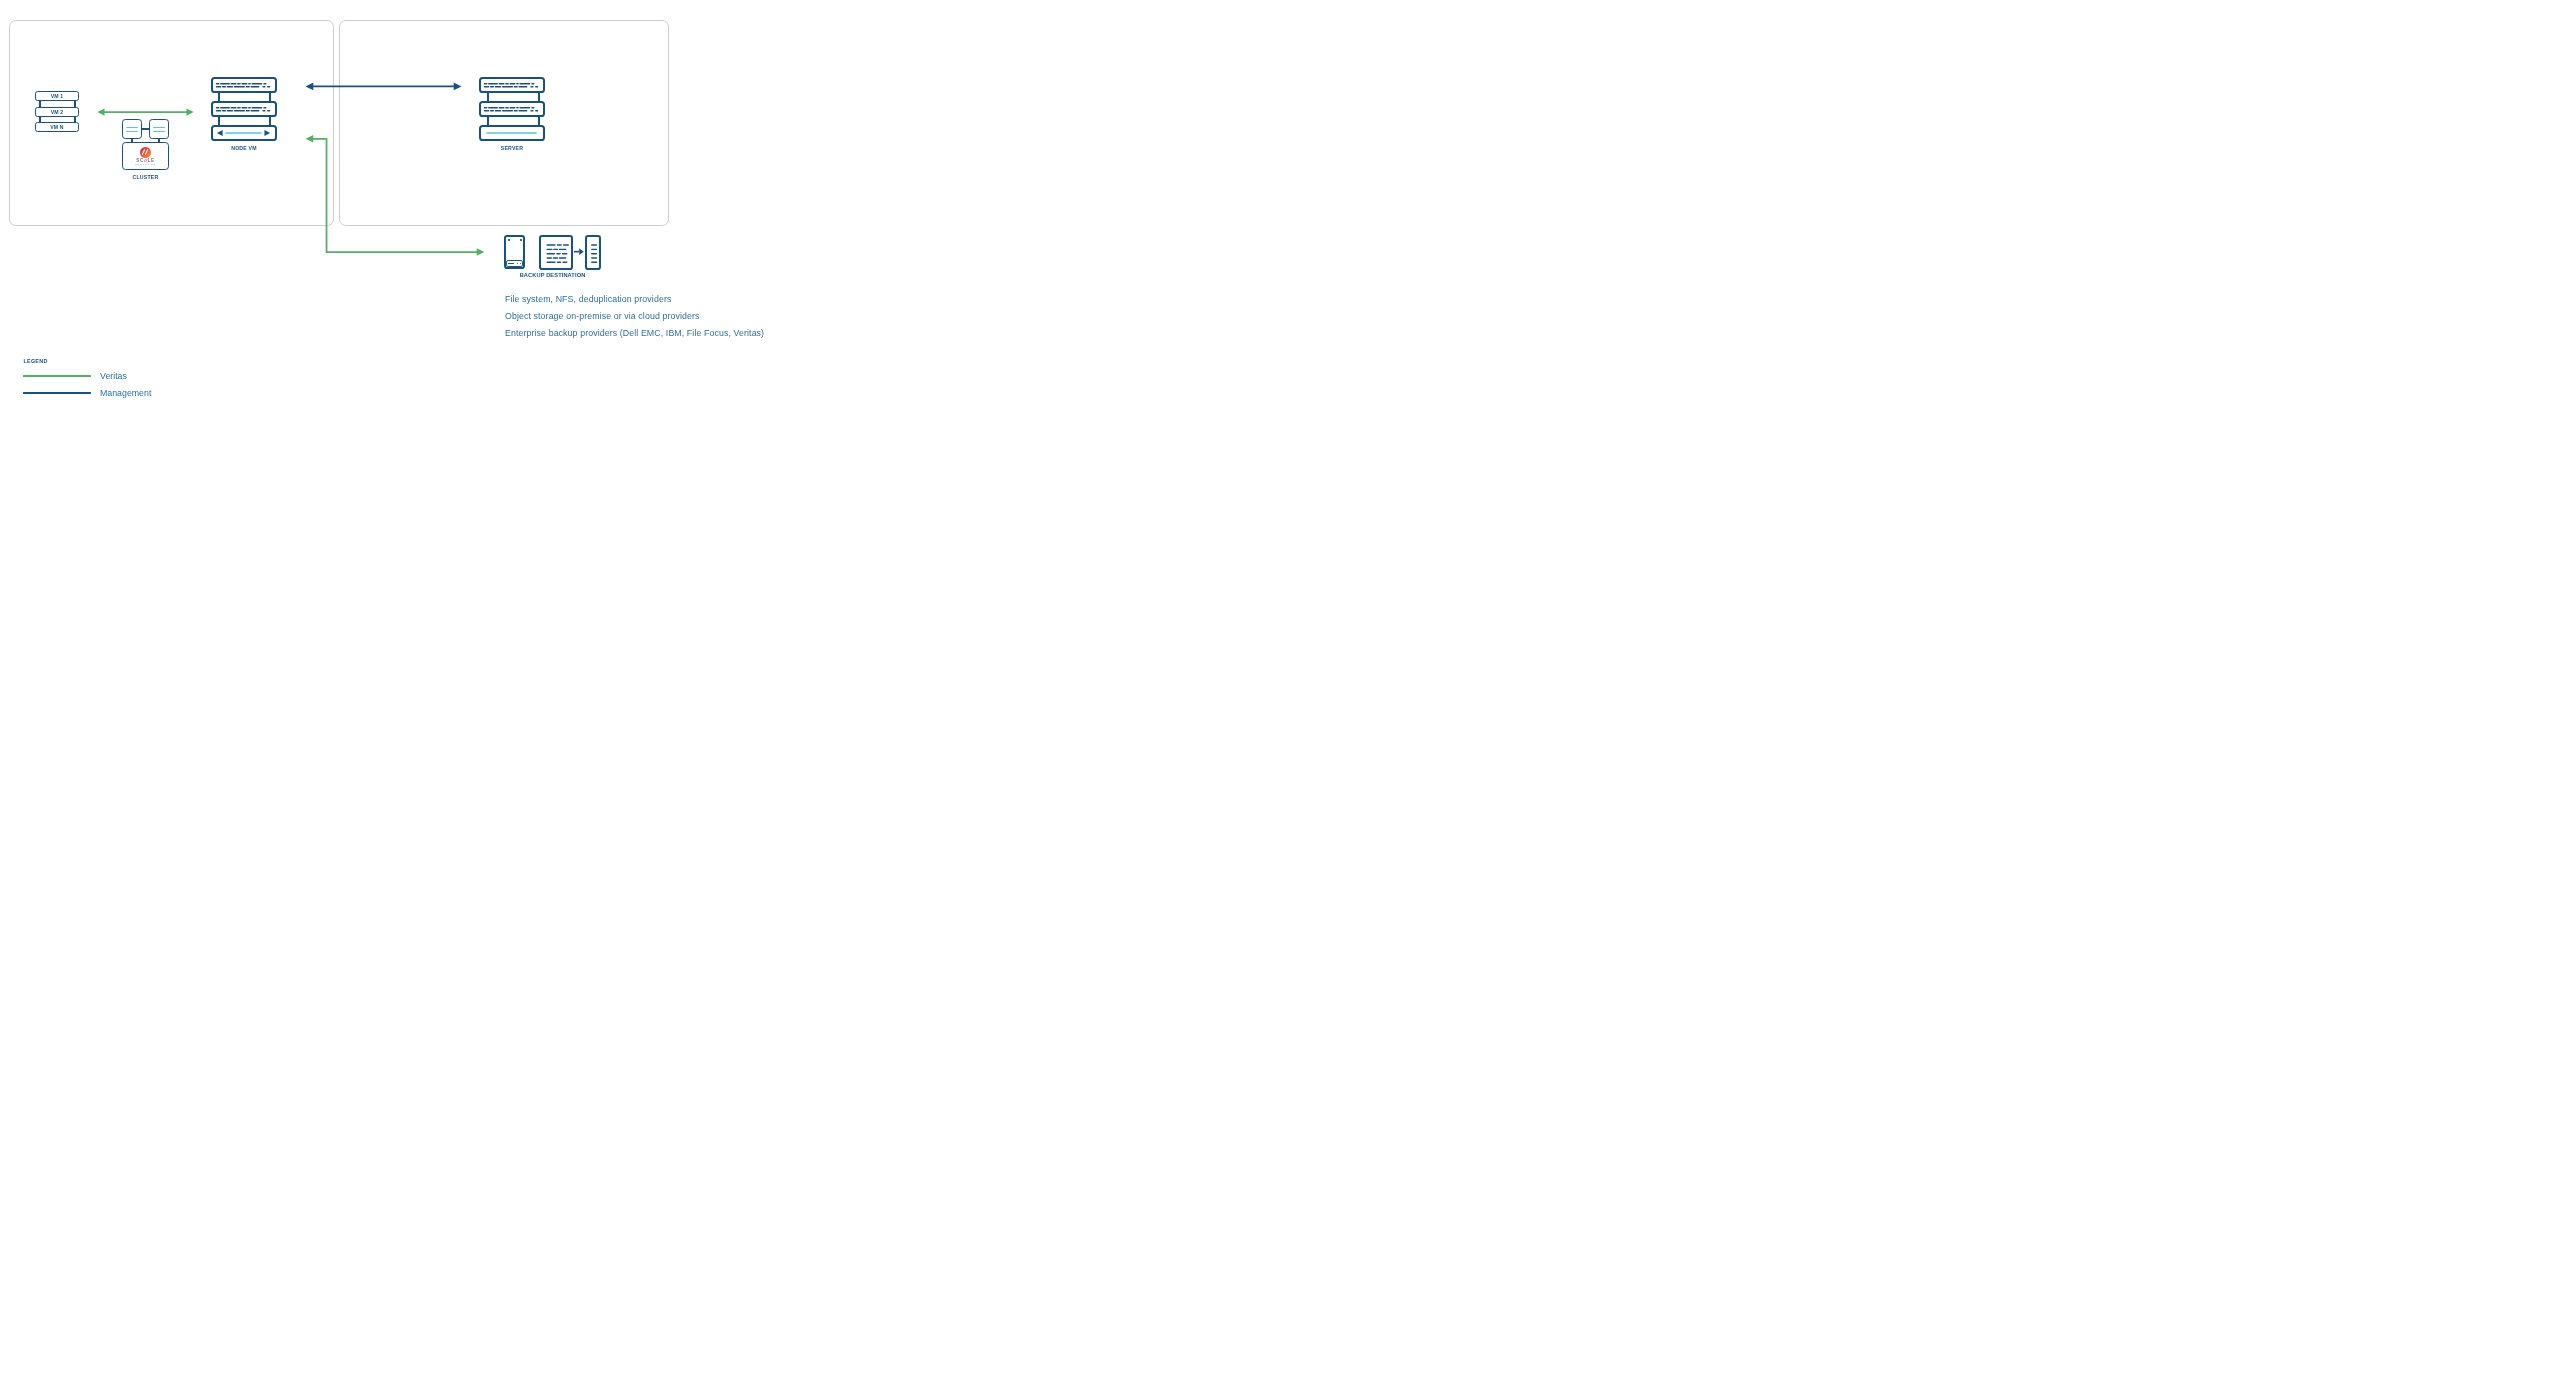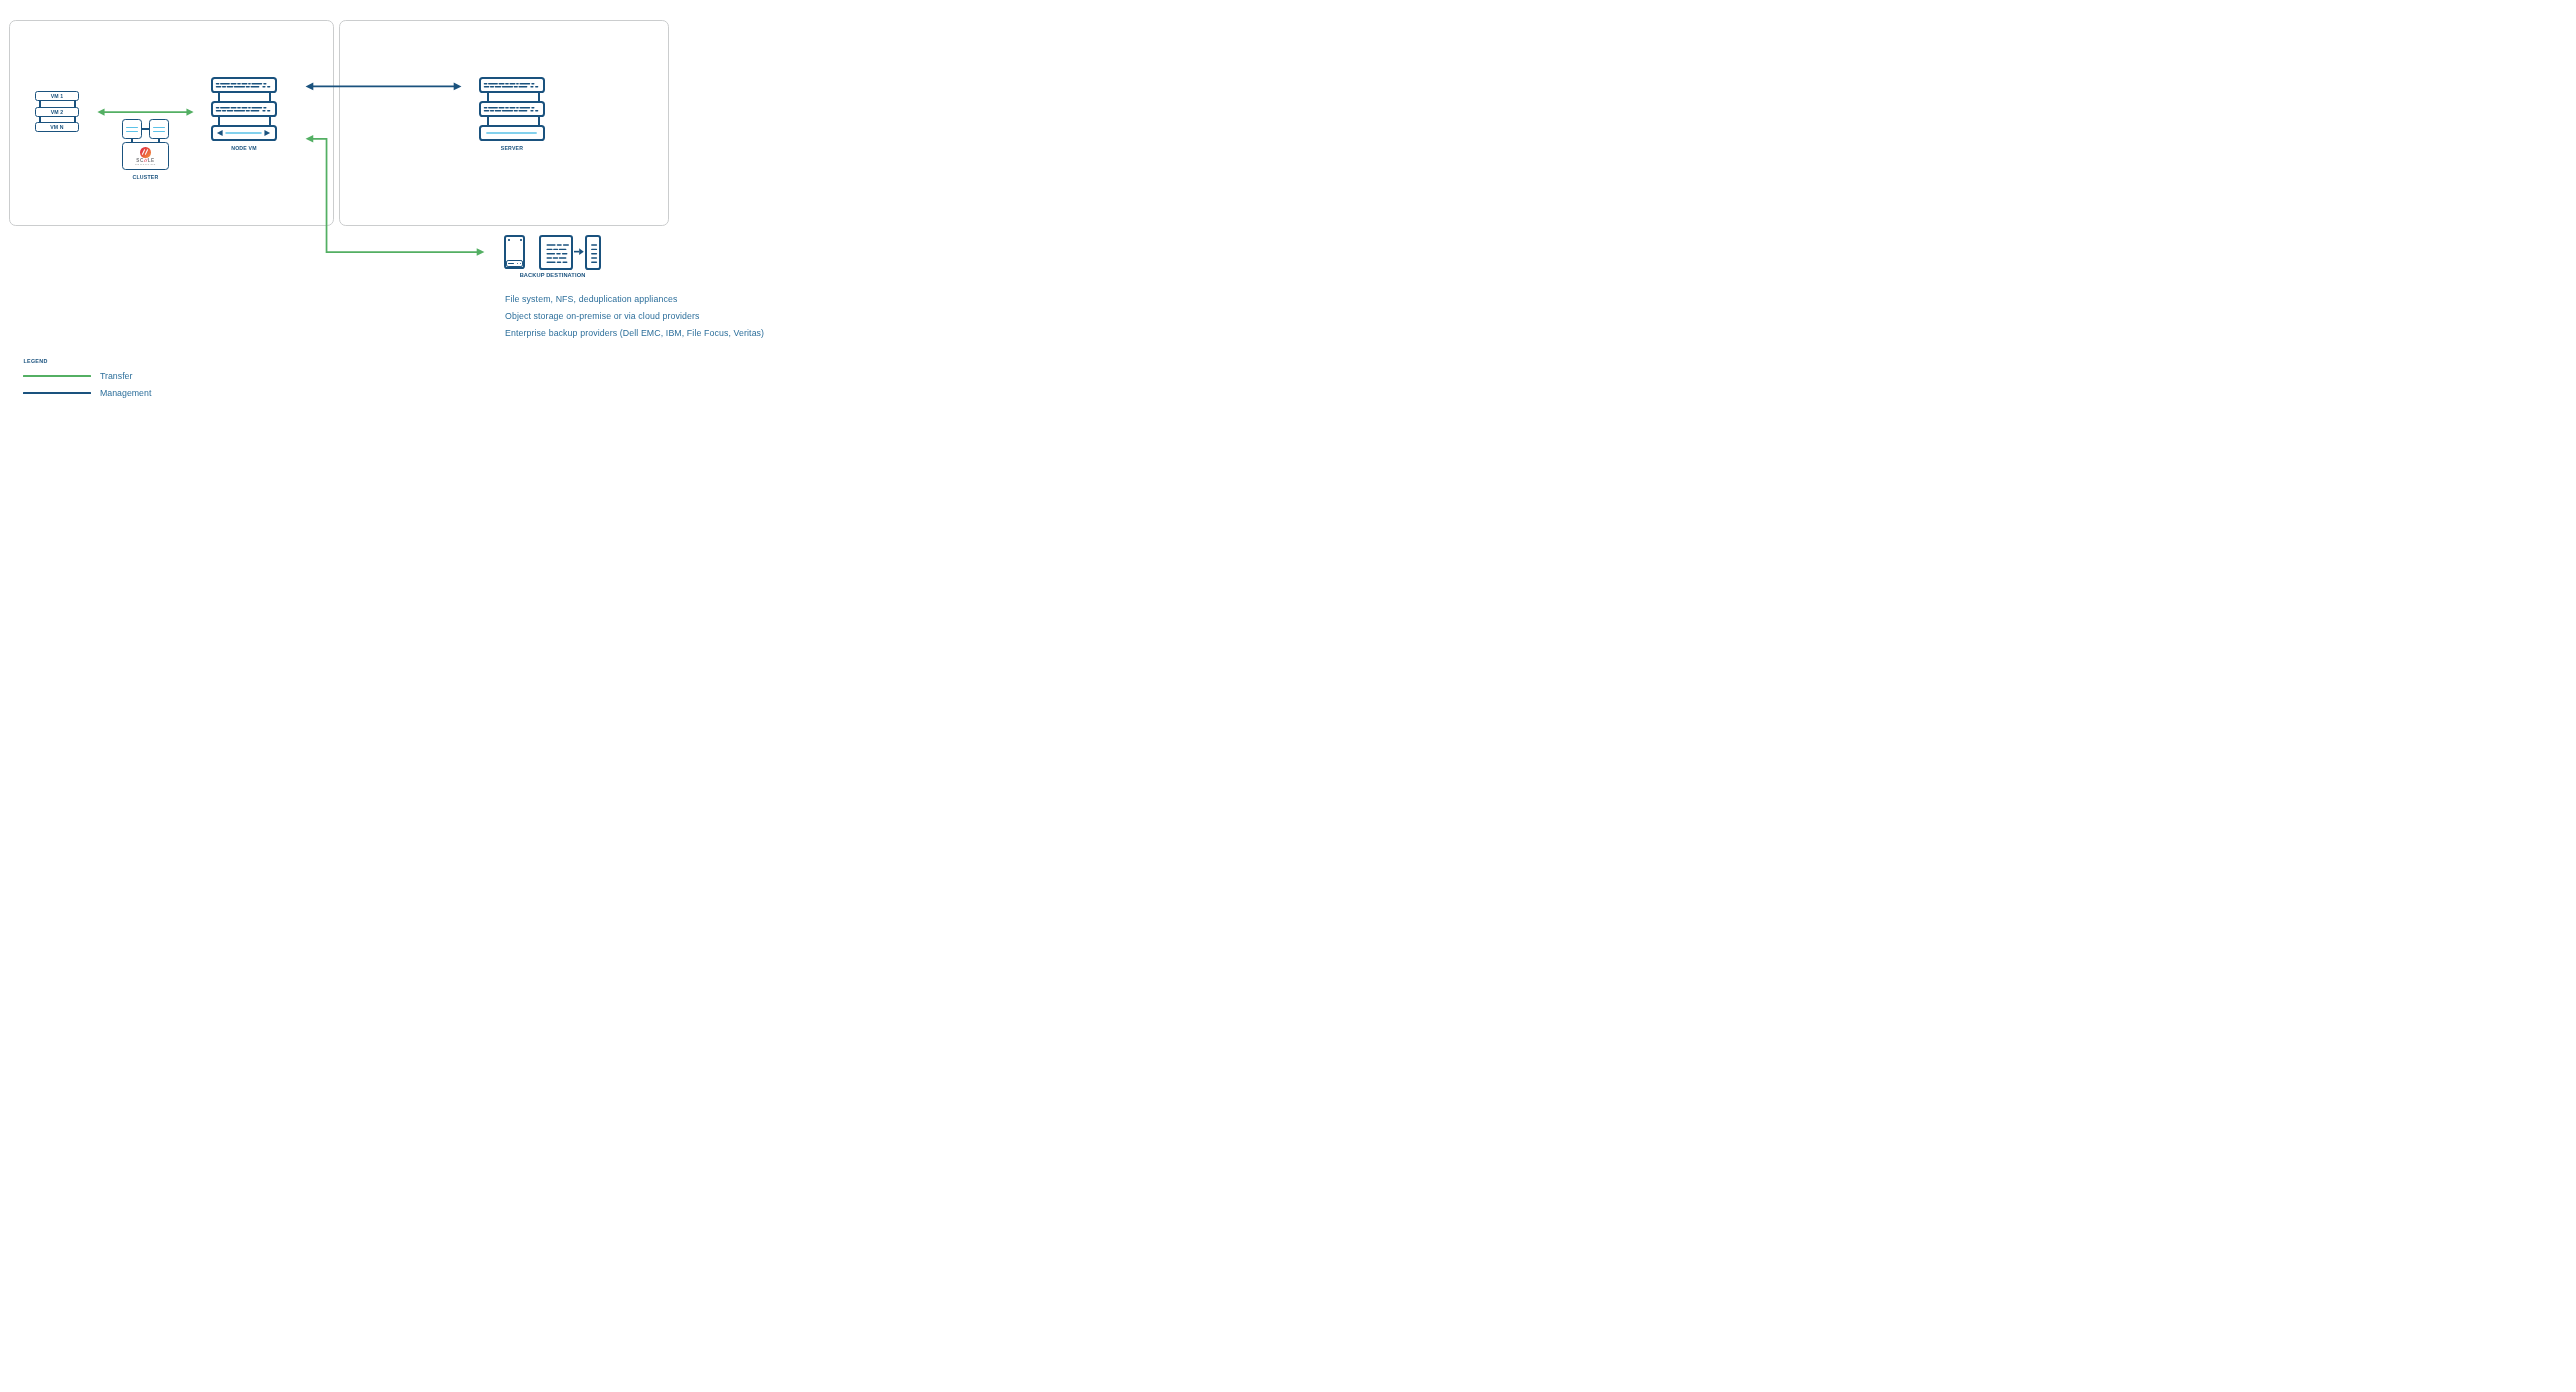--- a/index.html
+++ b/index.html
@@ -232,28 +232,28 @@
         <line x1="1.5" y1="12.4" x2="10.5" y2="12.4" stroke="#1A527E" stroke-width="2.8" stroke-linecap="round"></line>
         <line x1="1.5" y1="20.8" x2="10.5" y2="20.8" stroke="#1A527E" stroke-width="2.8" stroke-linecap="round"></line>
         <line x1="1.5" y1="29.2" x2="10.5" y2="29.2" stroke="#1A527E" stroke-width="2.8" stroke-linecap="round"></line>
         <line x1="1.5" y1="37.6" x2="10.5" y2="37.6" stroke="#1A527E" stroke-width="2.8" stroke-linecap="round"></line>
       </svg>
     </div>
 
     <div class="icon-label" style="left:501px; top:272px; width:103px; font-size:5.7px; letter-spacing:0.1px;">BACKUP DESTINATION</div>
   </div>
 
-  <div class="note-line" style="left:505px; top:294px;">File system, NFS, deduplication appliances</div>
+  <div class="note-line" style="left:505px; top:294px;">File system, NFS, deduplication providers</div>
   <div class="note-line" style="left:505px; top:311px;text-align:right;">Object storage on-premise or via cloud providers</div>
   <div class="note-line" style="left:505px; top:328px;">Enterprise backup providers (Dell EMC, IBM, File Focus, Veritas)</div>
 
   <div>
     <div class="legend-title" style="left:23.4px; top:358px;">LEGEND</div>
 
     <div class="legend-line" style="left:23px; top:375px; width:68px; height:1.5px; background:#53AF63;"></div>
-    <div class="legend-label" style="left:100px; top:371px;">Transfer</div>
+    <div class="legend-label" style="left:100px; top:371px;">Veritas</div>
 
     <div class="legend-line" style="left:23px; top:392px; width:68px; height:1.8px; background:#1A527E;"></div>
     <div class="legend-label" style="left:100px; top:388px;">Management</div>
   </div>
 
 </div>
 
 
 </body></html>

